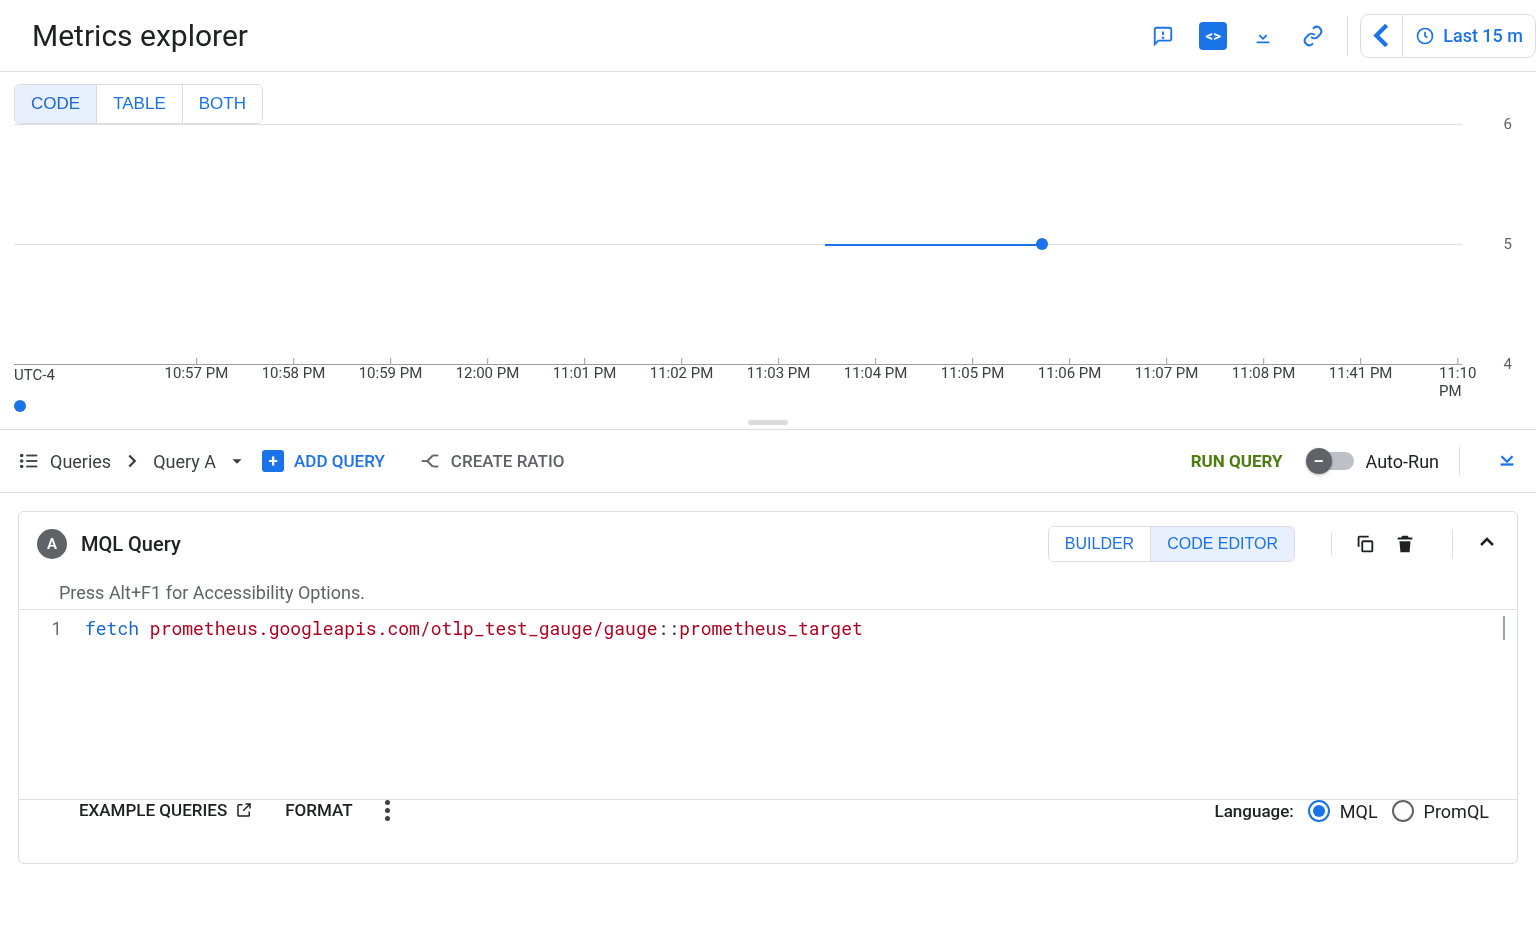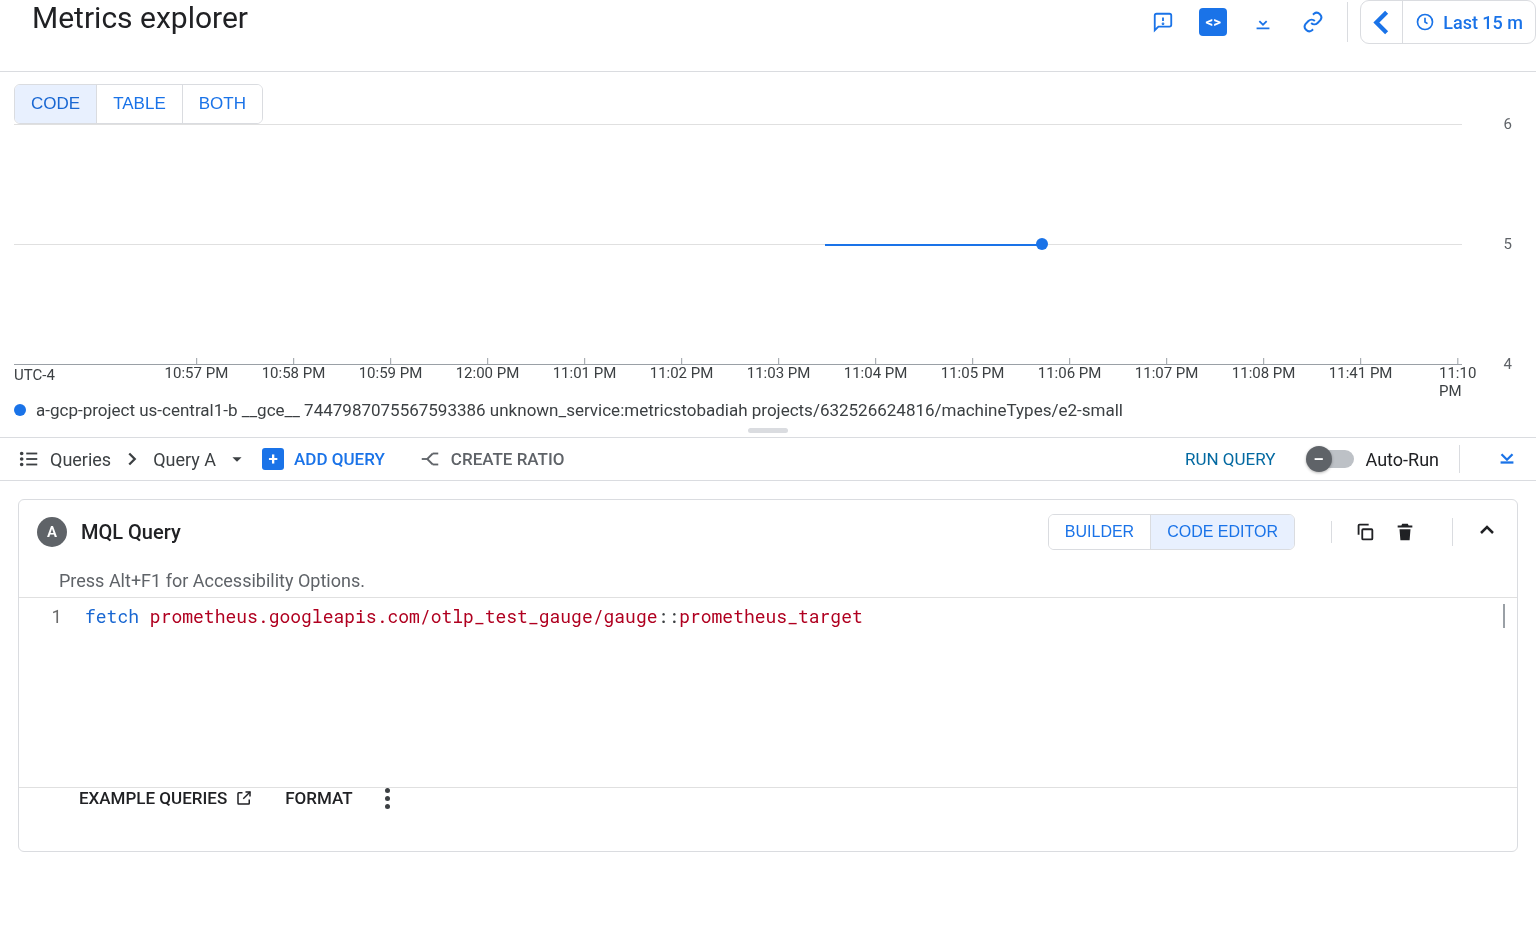--- a/index.html
+++ b/index.html
@@ -8,21 +8,21 @@
     --txt:#202124;
     --muted:#5f6368;
     --line:#dadce0;
     --chip-bg:#e8f0fe;
     --thin:#e0e0e0;
     --chart-line:#1a73e8;
   }
   *{box-sizing:border-box}
   body{margin:0;font-family:"Google Sans",Roboto,Arial,sans-serif;color:var(--txt);background:#fff;width:1536px}
   
-  .header{display:flex;height:72px;border-bottom:1px solid var(--line);padding:0 8px 0 32px;position:relative}
+  .header{display:flex;align-items:center;height:72px;border-bottom:1px solid var(--line);padding:0 8px 0 32px;position:relative}
   .page-title{font-size:30px;font-weight:400;color:#202124}
   .header-actions{position:absolute;right:0;display:flex;align-items:center;gap:6px;padding-right:0}
   .icon-btn{width:44px;height:44px;display:flex;align-items:center;justify-content:center;color:var(--blue);border-radius:4px;cursor:pointer}
   .icon-btn svg{width:22px;height:22px}
   .vsep{width:1px;height:40px;background:var(--line);margin:0 6px}
   .time-box{display:flex;align-items:center;border:1px solid var(--line);border-radius:9px;height:44px}
   .time-box .chev{width:42px;display:flex;align-items:center;justify-content:center;color:var(--blue);border-right:1px solid var(--line);height:100%}
   .time-box .range{display:flex;align-items:center;gap:8px;padding:0 12px;color:var(--blue);font-size:18px;font-weight:500}
   .time-box .range svg{width:20px;height:20px}
   .code-icon-fill{background:var(--blue);color:#fff;border-radius:4px;width:28px;height:28px;display:flex;align-items:center;justify-content:center;font-size:15px;font-weight:700}
@@ -42,31 +42,31 @@
   .x-axis{position:absolute;left:0;right:0;bottom:0;height:30px}
   .x-axis .axis-line{position:absolute;left:0;right:0;top:0;height:1px;background:#9aa0a6}
   .x-tick{position:absolute;top:0;font-size:15px;color:#3c4043;transform:translateX(-50%)}
   .x-tick::before{content:"";position:absolute;left:50%;top:-6px;width:1px;height:6px;background:#9aa0a6}
   .tz{position:absolute;left:0;top:2px;font-size:15px;color:#3c4043}
   .legend{display:flex;align-items:center;gap:10px;padding:6px 14px 4px;font-size:17px;color:#3c4043}
   .legend .dot{width:12px;height:12px;border-radius:50%;background:var(--chart-line)}
   .drag-handle{display:flex;justify-content:center;padding:4px 0}
   .drag-handle div{width:40px;height:5px;border-radius:3px;background:#dadce0}
   
-  .qbar{display:flex;align-items:center;height:44px;border-top:1px solid var(--line);border-bottom:1px solid var(--line);padding:0 18px;gap:14px}
+  .qbar{display:flex;align-items:center;height:64px;border-top:1px solid var(--line);border-bottom:1px solid var(--line);padding:0 18px;gap:14px}
   .qbar .qlabel{display:flex;align-items:center;gap:10px;font-size:18px;color:#3c4043}
   .qbar .qlabel svg{width:22px;height:22px;color:#3c4043}
   .qbar .chev-sm{color:#5f6368}
   .query-name{font-weight:400}
   .add-btn{display:flex;align-items:center;gap:10px;color:var(--blue);font-weight:500;font-size:17px;cursor:pointer}
   .add-btn .plus{width:22px;height:22px;background:var(--blue);color:#fff;font-size:17px;font-weight:700;display:flex;align-items:center;justify-content:center;border-radius:3px}
   .ratio{display:flex;align-items:center;gap:10px;color:#5f6368;font-weight:500;font-size:17px;cursor:pointer;margin-left:20px}
   .ratio svg{width:22px;height:22px}
   .spacer{flex:1}
-  .run{color:#0369a1;font-weight:400;font-size:17px;margin-right:20px}
+  .run{color:#4d7c0f;font-weight:700;font-size:17px;margin-right:13px}
   .toggle{display:flex;align-items:center;gap:12px}
   .switch{position:relative;width:44px;height:18px;background:#bdc1c6;border-radius:10px}
   .switch .knob{position:absolute;left:-4px;top:50%;transform:translateY(-50%);width:26px;height:26px;border-radius:50%;background:#5f6368;display:flex;align-items:center;justify-content:center;color:#fff;font-size:16px;font-weight:700;box-shadow:0 1px 3px rgba(0,0,0,.3)}
   .auto-label{font-size:18px}
   .collapse-icon{color:var(--blue);margin-left:16px}
   
   .card{margin:18px;border:1px solid var(--line);border-radius:6px;background:#fff}
   .card-hd{display:flex;align-items:center;padding:14px 18px;gap:14px}
   .badge{width:30px;height:30px;border-radius:50%;background:#5f6368;color:#fff;font-size:15px;font-weight:600;display:flex;align-items:center;justify-content:center}
   .card-title{font-size:20px;font-weight:500}
@@ -181,21 +181,20 @@
     <span class="x-tick" style="left:72.9%">11:06 PM</span>
     <span class="x-tick" style="left:79.6%">11:07 PM</span>
     <span class="x-tick" style="left:86.3%">11:08 PM</span>
     <span class="x-tick" style="left:93%">11:41 PM</span>
     <span class="x-tick" style="left:99.7%">11:10 PM</span>
   </div>
 </div>
 
 <div class="legend">
   <span class="dot"></span>
-  <span>a-gcp-project us-central1-b __gce__ 7447987075567593386 unknown_service:metricstobadiah projects/632526624816/machineTypes/e2-small</span>
 </div>
 
 <div class="drag-handle">
     <div></div>
   </div>
 
 <div class="qbar">
   <div class="qlabel">
     <svg viewBox="0 0 24 24" fill="none" stroke="currentColor" stroke-width="2">
         <circle cx="4" cy="6" r="1" fill="currentColor"></circle>
@@ -283,14 +282,25 @@
           <path d="M20 4l-9 9"></path>
           <path d="M19 14v5a1 1 0 0 1-1 1H5a1 1 0 0 1-1-1V6a1 1 0 0 1 1-1h5"></path>
         </svg>
     </div>
     <div>FORMAT</div>
     <div class="kebab">
         <span></span>
         <span></span>
         <span></span>
       </div>
+    <div class="lang">
+      <span style="font-weight:500">Language:</span>
+      <label class="lang-opt">
+          <span class="radio sel"></span>
+          <span>MQL</span>
+        </label>
+      <label class="lang-opt">
+          <span class="radio"></span>
+          <span>PromQL</span>
+        </label>
+    </div>
   </div>
 </div>
 
 </body></html>

